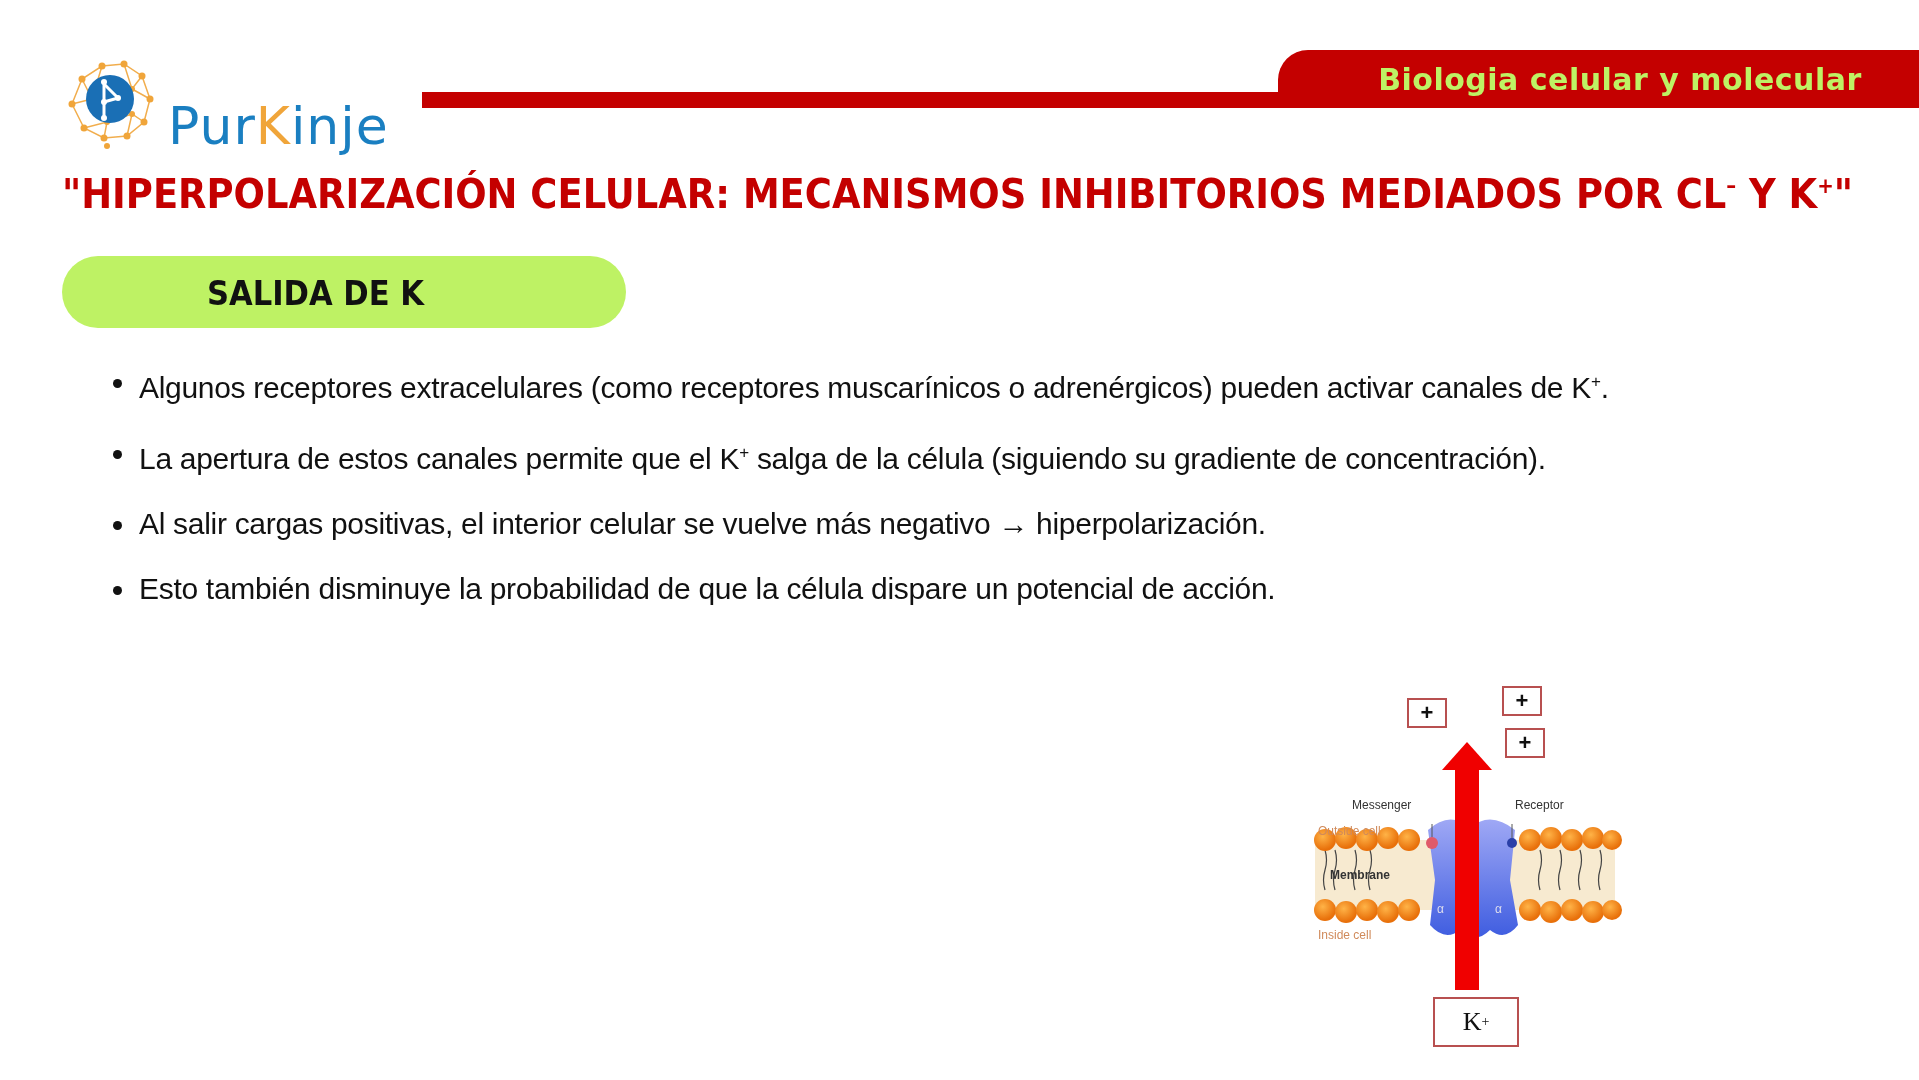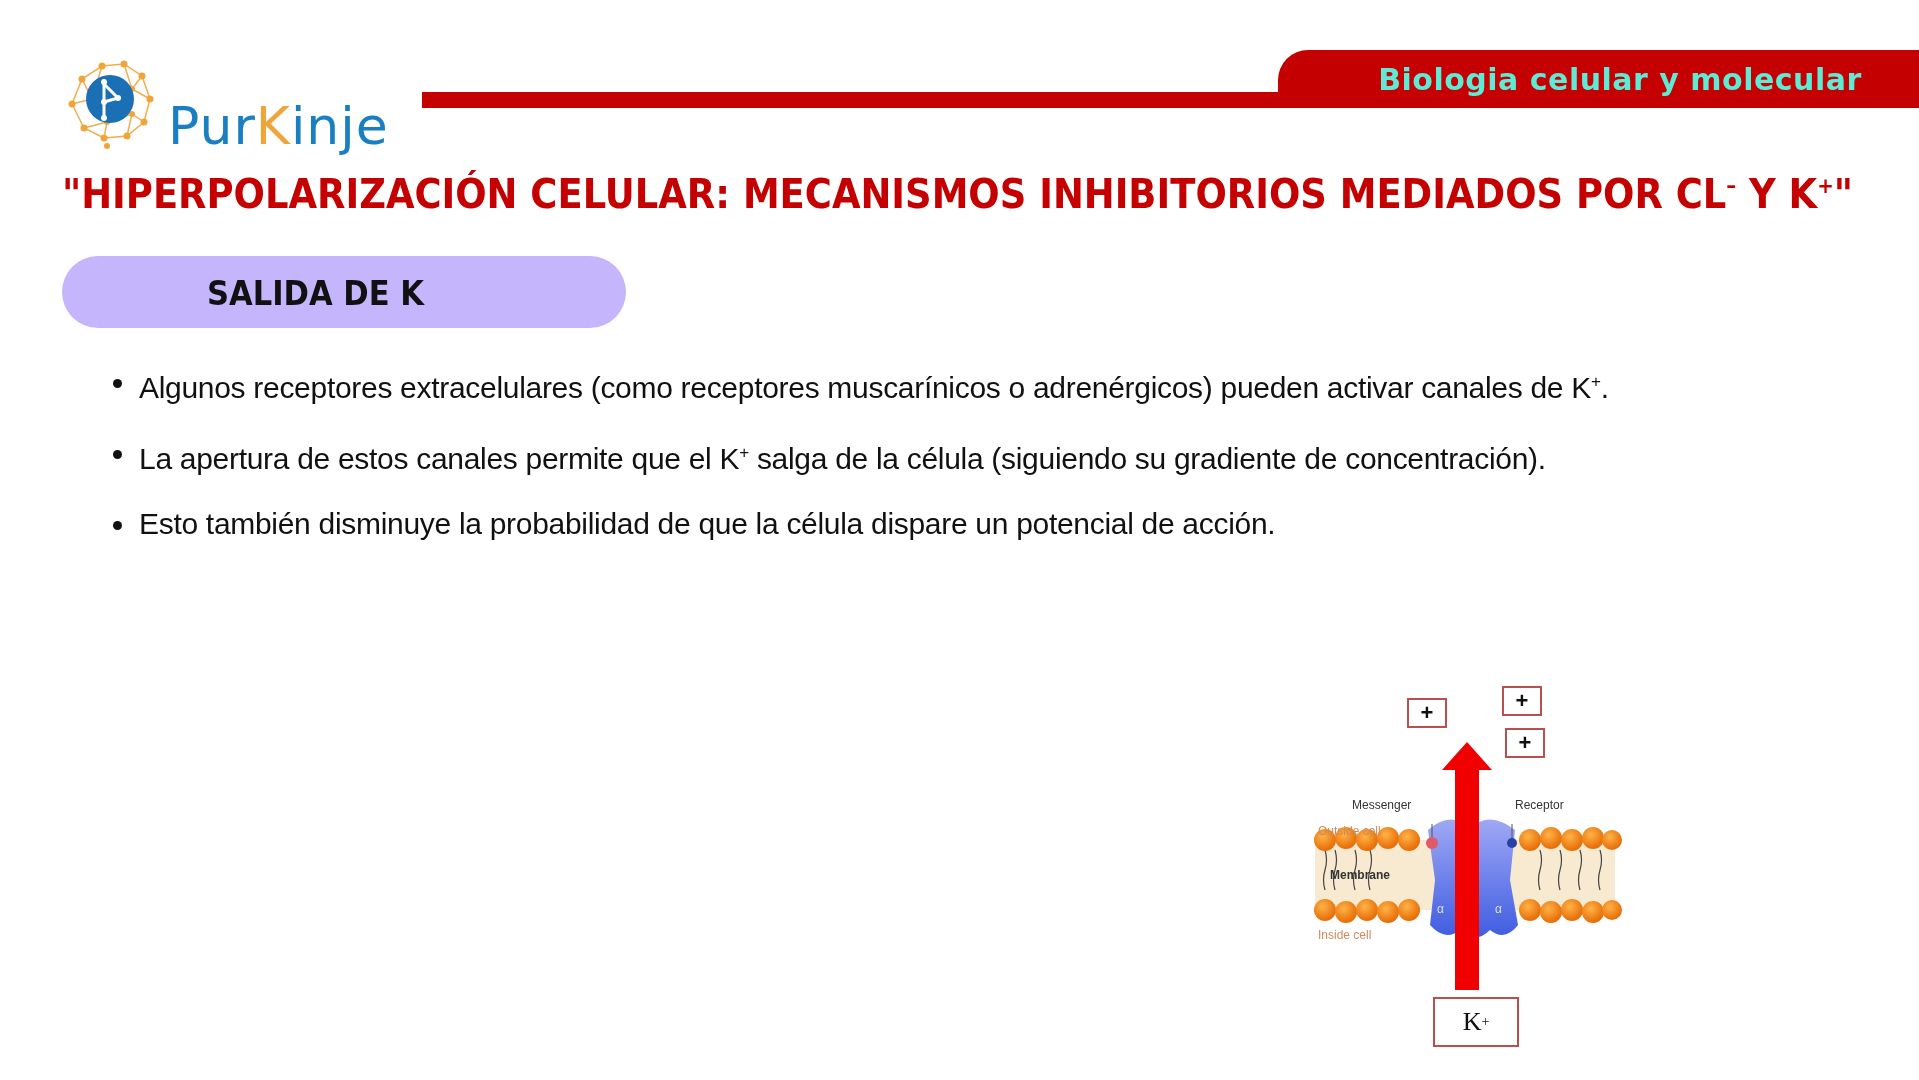--- a/index.html
+++ b/index.html
@@ -14,33 +14,33 @@
     margin-left: 10px; letter-spacing: 1px; line-height: 1; margin-top: 48px;
   }
   .logo-text .k { color: #f0a53a; }
   .top-line { position: absolute; left: 422px; top: 92px; width: 900px; height: 16px; background: #c40000; }
   .top-pill {
     position: absolute; left: 1278px; top: 50px; width: 660px; height: 58px;
     background: #c40000; border-top-left-radius: 30px;
     display: flex; align-items: center; justify-content: center;
   }
   .top-pill span {
-    color: #5eead4; font-family: "DejaVu Sans", sans-serif; font-weight: bold;
+    color: #bef264; font-family: "DejaVu Sans", sans-serif; font-weight: bold;
     font-size: 30px; letter-spacing: 0.5px; margin-left: 24px;
   }
   .title {
     position: absolute; left: 62px; top: 170px; width: 1800px;
     font-family: "DejaVu Sans", sans-serif; font-weight: bold; font-size: 41px;
     color: #c40000; letter-spacing: 0px; white-space: nowrap;
     transform: scaleX(0.9); transform-origin: left center;
   }
   .title sup { font-size: 22px; }
   .section-pill {
     position: absolute; left: 62px; top: 256px; width: 564px; height: 72px;
-    background: #c4b5fd; border-radius: 36px;
+    background: #bef264; border-radius: 36px;
   }
   .section-pill span {
     position: absolute; left: 145px; top: 17px;
     font-family: "DejaVu Sans", sans-serif; font-weight: bold; font-size: 34px; color: #111;
     transform: scaleX(0.9); transform-origin: left center; display: inline-block;
   }
   .bullets { position: absolute; left: 108px; top: 358px; width: 1700px; margin: 1px; padding: 0; list-style: none; }
   .bullets li {
     position: relative; padding-left: 30px; font-size: 30px; line-height: 46px;
     margin-bottom: 19px; color: #111; letter-spacing: -0.3px;
@@ -117,20 +117,21 @@
 
 <div class="title"><span>"HIPERPOLARIZACIÓN CELULAR: MECANISMOS INHIBITORIOS MEDIADOS POR CL</span><sup>–</sup><span> Y K</span><sup>+</sup><span>"</span></div>
 
 <div class="section-pill">
   <span>SALIDA DE K</span>
 </div>
 
 <ul class="bullets">
   <li><span>Algunos receptores extracelulares (como receptores muscarínicos o adrenérgicos) pueden activar canales de K</span><sup>+</sup><span>.</span></li>
   <li><span>La apertura de estos canales permite que el K</span><sup>+</sup><span> salga de la célula (siguiendo su gradiente de concentración).</span></li>
+  <li><span>Al salir cargas positivas, el interior celular se vuelve más negativo → hiperpolarización.</span></li>
   <li><span>Esto también disminuye la probabilidad de que la célula dispare un potencial de acción.</span></li>
 </ul>
 
 <div class="diagram">
   <div class="plus-box" style="left:97px; top:18px;">
       <span>+</span>
     </div>
   <div class="plus-box" style="left:192px; top:6px;">
       <span>+</span>
     </div>

